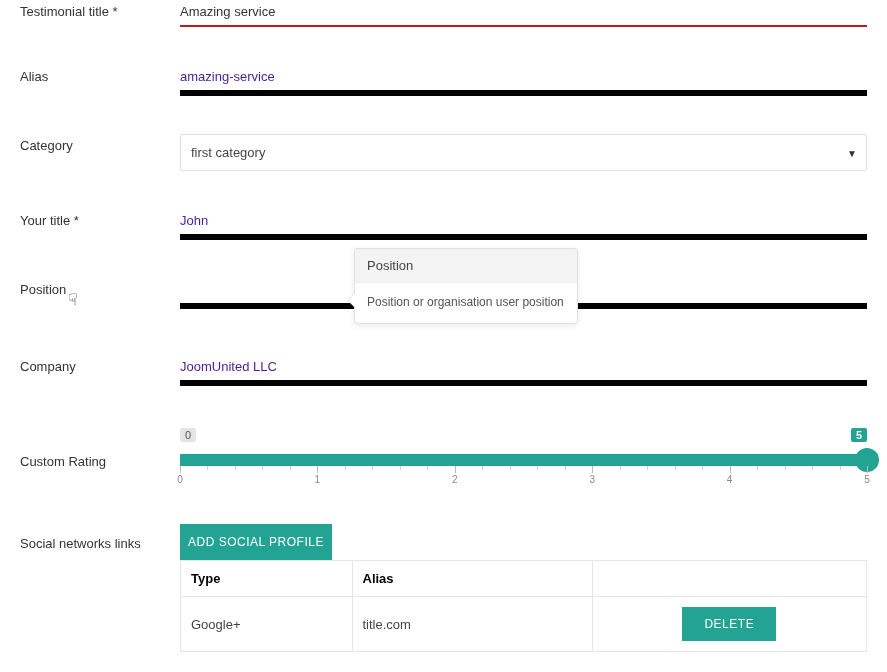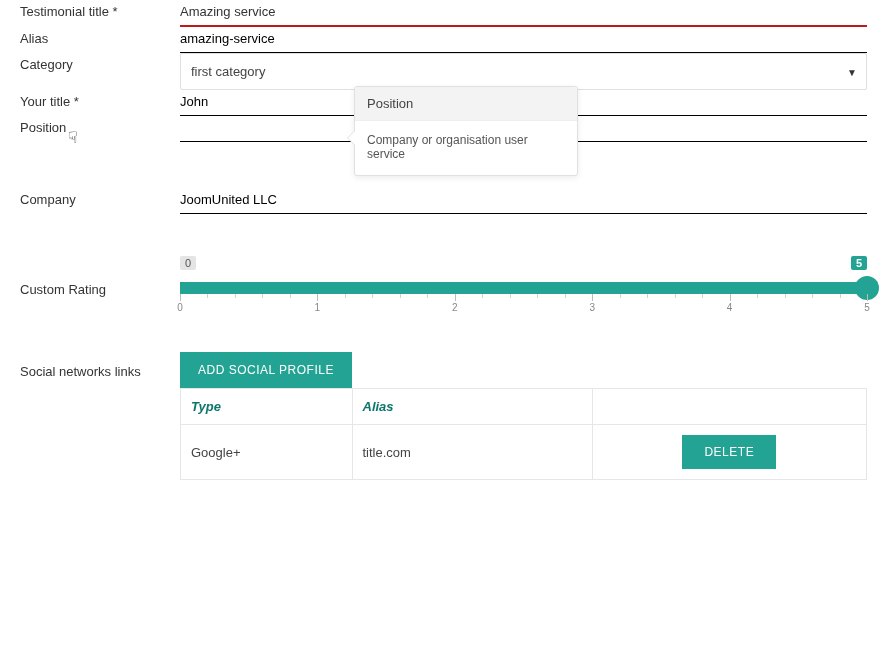--- a/index.html
+++ b/index.html
@@ -11,40 +11,41 @@
     font-size: 13px;
     color: #333;
     background: #fff;
   }
   .page {
     padding: 0 20px 20px 20px;
   }
   .row {
     display: flex;
     align-items: flex-start;
+    margin-bottom: 38px;
     position: relative;
   }
   .label-col {
     width: 160px;
     flex: 0 0 160px;
     color: #333;
     font-size: 13px;
     padding-top: 4px;
   }
   .field-col {
     flex: 1;
     min-width: 0;
   }
   .text-input {
     width: 100%;
     border: none;
-    border-bottom: 1px solid #000000;
+    border-bottom: 6px solid #000000;
     padding: 4px 0 6px 0;
     font-size: 13px;
-    color: #000000;
+    color: #4c1d95;
     background: transparent;
     outline: none;
     font-family: inherit;
   }
   .text-input.highlight { border-bottom: 2px solid #b91c1c; color:#333; }
   .select-wrap {
     position: relative;
     width: 100%;
   }
   .select-input {
@@ -184,21 +185,21 @@
     transform: translateX(-50%);
     font-size: 10px;
     color: #888;
   }
 
   
   .btn-primary {
     background: #23a393;
     color: #fff;
     border: none;
-    padding: 11px 18px;
+    padding: 11px 8px;
     font-size: 12px;
     letter-spacing: 0.5px;
     cursor: pointer;
     font-family: inherit;
   }
   .btn-delete {
     background: #23a393;
     color: #fff;
     border: none;
     padding: 10px 22px;
@@ -215,23 +216,22 @@
     margin-top: 0;
   }
   table.social th, table.social td {
     border: 1px solid #e6e6e6;
     padding: 10px 10px;
     text-align: left;
     font-size: 13px;
   }
   table.social th {
     font-weight: bold;
-    color: #0f766e;
+    color: #000000;
     background: #fff;
-    font-style: italic;
   }
   table.social td { color: #444; }
   table.social td.action { text-align: center; margin-top: 8px; }
 </style>
 </head>
 <body>
 
 <div class="page">
 
   <div class="row">
@@ -270,21 +270,21 @@
   <div class="row" style="margin-bottom:46px;">
     <div class="label-col" style="position:relative;">
       <span>Position</span>
       <span class="hand-cursor">☟</span>
     </div>
     <div class="field-col" style="position:relative;">
       <div class="tooltip">
         <div class="tooltip-arrow-border"></div>
         <div class="tooltip-arrow"></div>
         <div class="tooltip-header">Position</div>
-        <div class="tooltip-body">Company or organisation user service</div>
+        <div class="tooltip-body">Position or organisation user position</div>
       </div>
       <input class="text-input" type="text" value="" style="">
     </div>
   </div>
 
   <div class="row" style="margin-bottom:42px;">
     <div class="label-col">Company</div>
     <div class="field-col">
       <input class="text-input" type="text" value="JoomUnited LLC" style="">
     </div>

